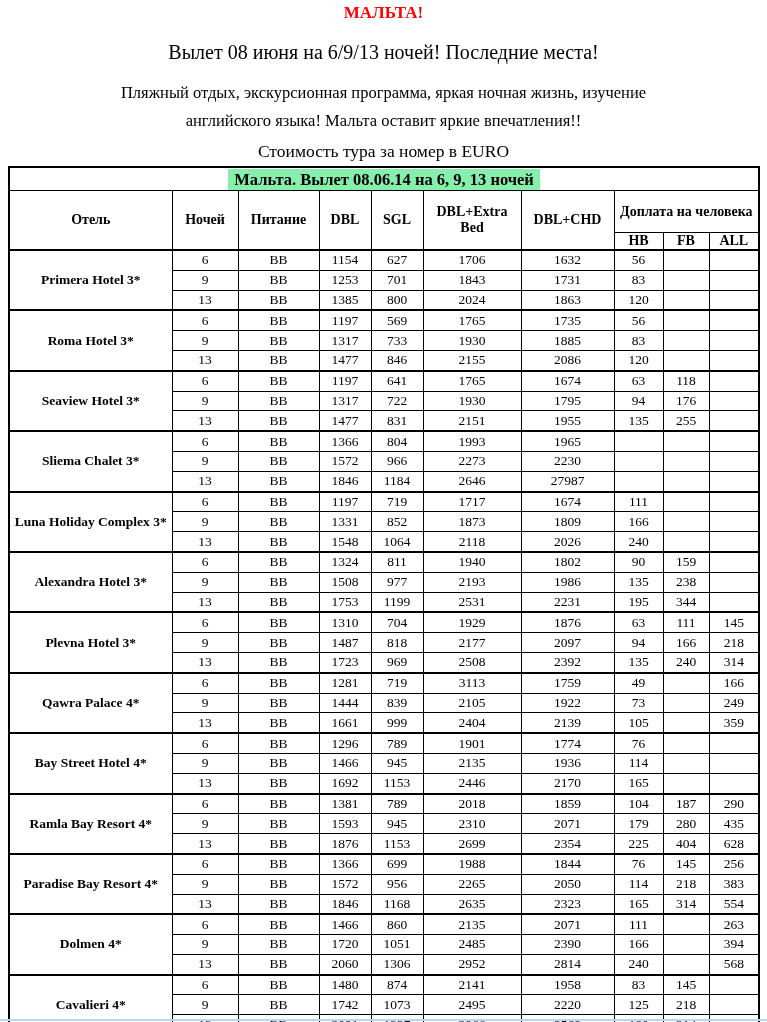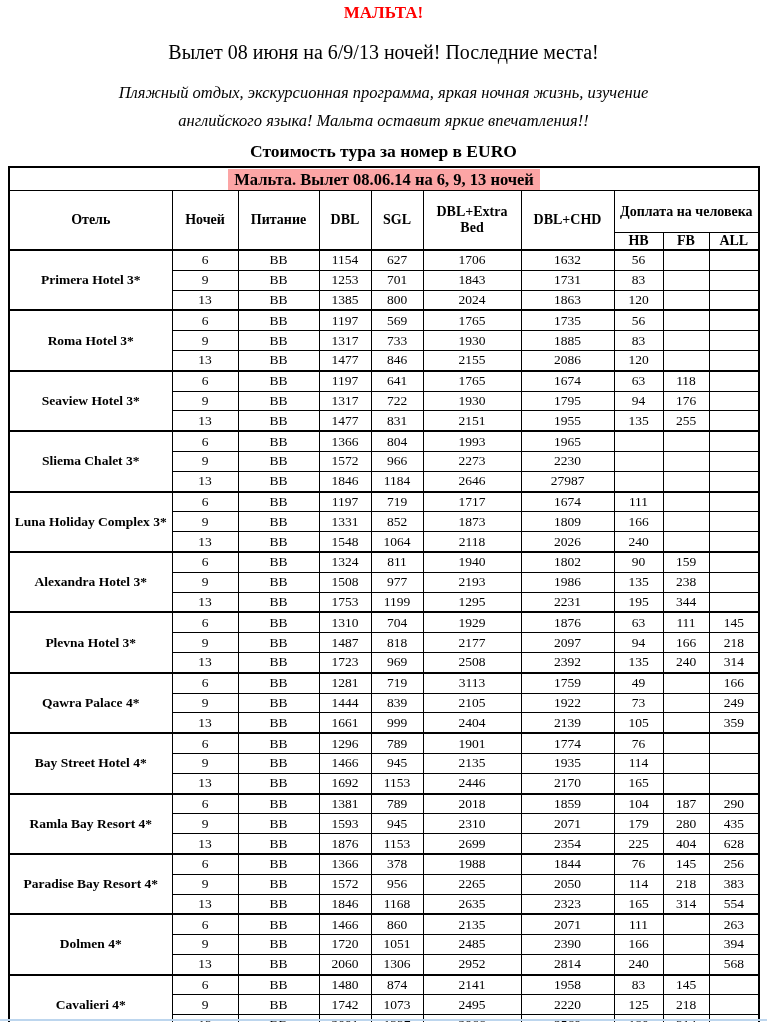--- a/index.html
+++ b/index.html
@@ -19,27 +19,26 @@
     font-weight: bold;
     font-size: 17px;
     line-height: 20px;
   }
   .subtitle {
     font-size: 20px;
     line-height: 25px;
     margin-top: 17px;
   }
   .promo {
-    font-style: italic;
     font-size: 16.5px;
     line-height: 28px;
     margin-top: 14px;
   }
   .price-heading {
-    font-weight: bold;
+    font-weight: normal;
     font-size: 17.5px;
     line-height: 21px;
     margin-top: 6px;
   }
 
   table.price-table {
     border-collapse: collapse;
     table-layout: fixed;
     width: 750px;
     margin: 4px 0 0 8px;
@@ -51,21 +50,21 @@
     vertical-align: middle;
     padding: 0;
     overflow: hidden;
   }
   .banner-cell {
     height: 22px;
     border-bottom: 2px solid #000;
   }
   .banner-hl {
     display: inline-block;
-    background: #fca5a5;
+    background: #86efac;
     font-weight: bold;
     font-size: 16.5px;
     line-height: 21px;
     padding: 0 6px;
   }
   .price-table thead th {
     font-weight: bold;
     font-size: 14px;
     line-height: 16px;
   }
@@ -337,21 +336,21 @@
         <td>1986</td>
         <td>135</td>
         <td>238</td>
         <td></td>
       </tr>
       <tr>
         <td>13</td>
         <td>BB</td>
         <td>1753</td>
         <td>1199</td>
-        <td>1295</td>
+        <td>2531</td>
         <td>2231</td>
         <td>195</td>
         <td>344</td>
         <td></td>
       </tr>
       <tr class="block-start">
         <td class="hotel-name" rowspan="3">Plevna Hotel 3*</td>
         <td>6</td>
         <td>BB</td>
         <td>1310</td>
@@ -429,21 +428,21 @@
         <td>76</td>
         <td></td>
         <td></td>
       </tr>
       <tr>
         <td>9</td>
         <td>BB</td>
         <td>1466</td>
         <td>945</td>
         <td>2135</td>
-        <td>1935</td>
+        <td>1936</td>
         <td>114</td>
         <td></td>
         <td></td>
       </tr>
       <tr>
         <td>13</td>
         <td>BB</td>
         <td>1692</td>
         <td>1153</td>
         <td>2446</td>
@@ -484,21 +483,21 @@
         <td>2354</td>
         <td>225</td>
         <td>404</td>
         <td>628</td>
       </tr>
       <tr class="block-start">
         <td class="hotel-name" rowspan="3">Paradise Bay Resort 4*</td>
         <td>6</td>
         <td>BB</td>
         <td>1366</td>
-        <td>378</td>
+        <td>699</td>
         <td>1988</td>
         <td>1844</td>
         <td>76</td>
         <td>145</td>
         <td>256</td>
       </tr>
       <tr>
         <td>9</td>
         <td>BB</td>
         <td>1572</td>

